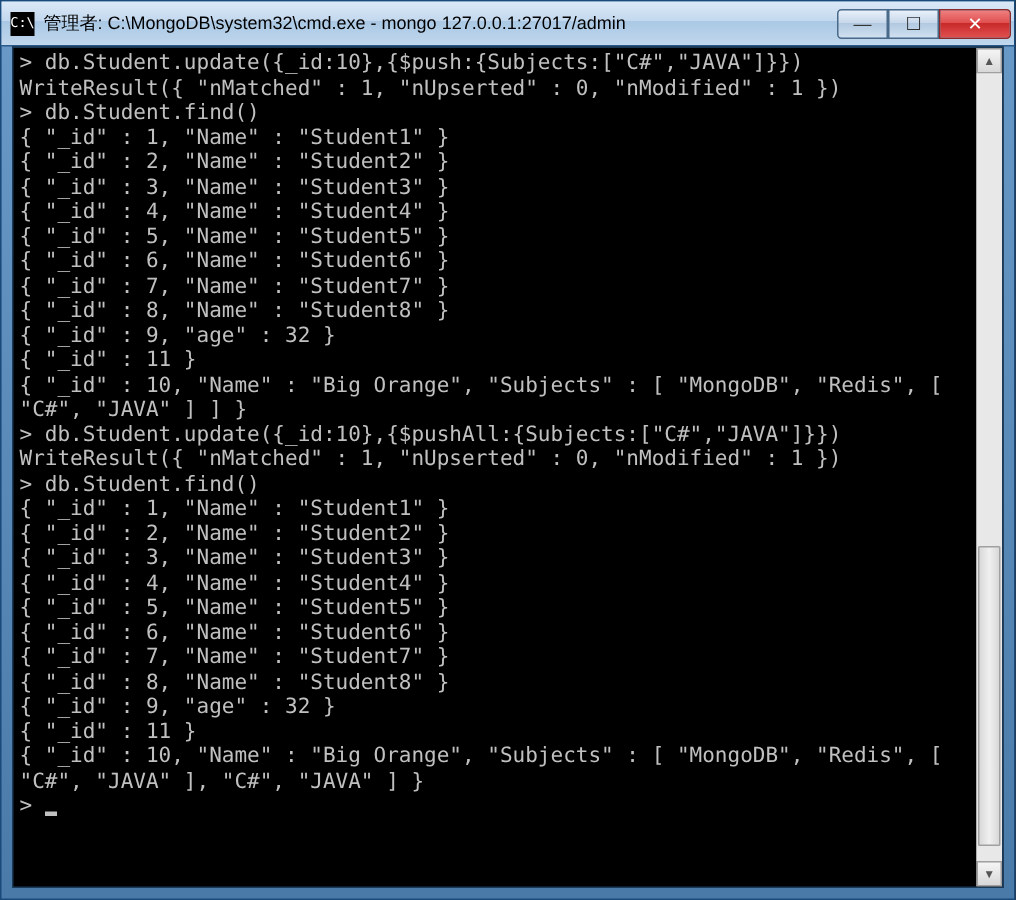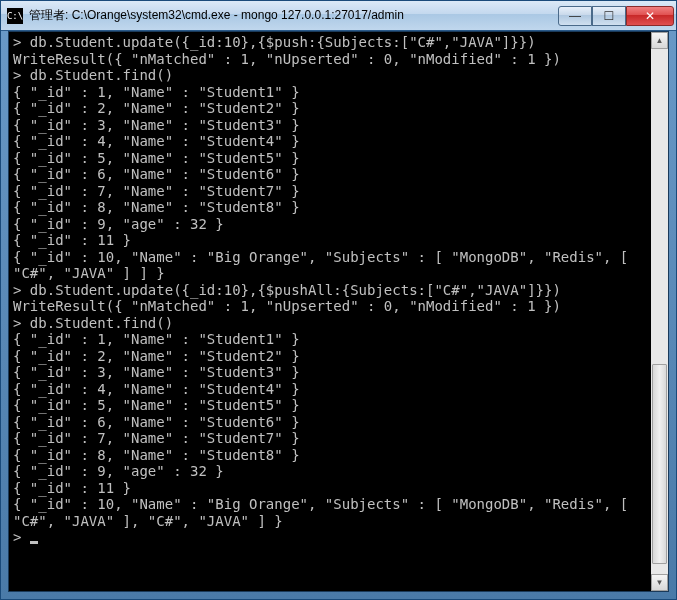--- a/index.html
+++ b/index.html
@@ -133,21 +133,21 @@
   }
 </style>
 </head>
 <body>
 
 <div class="window">
   <div class="titlebar">
     <div class="title-icon">
       <span>C:\</span>
     </div>
-    <div class="title-text">管理者: C:\Orange\system32\cmd.exe - mongo  127.0.0.1:27017/admin</div>
+    <div class="title-text">管理者: C:\MongoDB\system32\cmd.exe - mongo  127.0.0.1:27017/admin</div>
     <div class="window-controls">
       <div class="win-btn min">
         <span>—</span>
       </div>
       <div class="win-btn">
         <span>☐</span>
       </div>
       <div class="win-btn close">
         <span>✕</span>
       </div>

